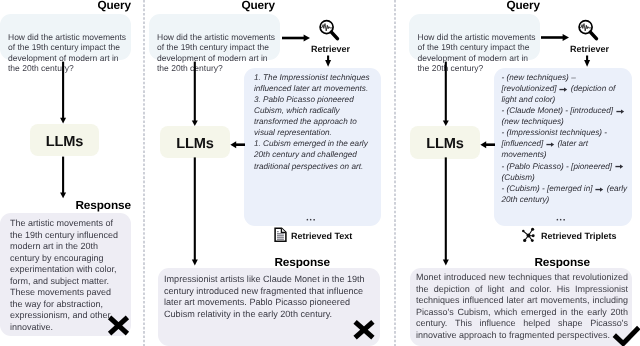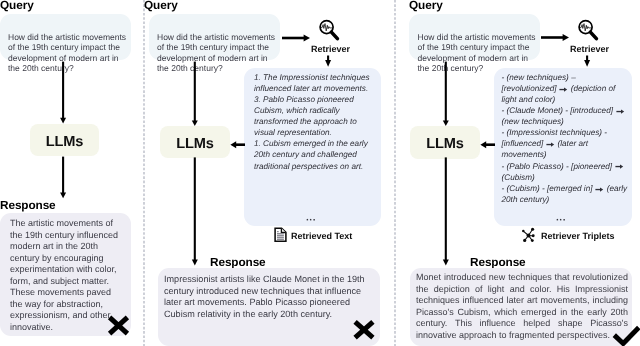--- a/index.html
+++ b/index.html
@@ -3,21 +3,21 @@
 <meta charset="utf-8">
 <title>RAG comparison figure</title>
 <style>
   html,body{margin:0;padding:0;}
   body{width:640px;height:346px;background:#ffffff;overflow:hidden;position:relative;
        font-family:"Liberation Sans",sans-serif;-webkit-font-smoothing:antialiased;text-rendering:geometricPrecision;}
   .stage{position:absolute;left:0;top:0;width:640px;height:346px;}
   .divider{position:absolute;top:0;height:346px;width:2px;}
 
   .heading{position:absolute;font-weight:bold;font-size:11.8px;line-height:13px;color:#000;
-           text-align:left;letter-spacing:-0.1px;}
+           text-align:right;letter-spacing:-0.1px;}
   .bubble{position:absolute;box-sizing:border-box;border-radius:11px;}
   .q-bubble{background:#eff5f8;}
   .r-bubble{background:#eeedf4;}
   .t-bubble{background:#ebf0fa;}
   .llm-bubble{background:#f5f6ea;border-radius:8px;padding-left:33px;}
   .llm-bubble span{position:absolute;left:0;right:0;top:50%;transform:translateY(-40%);
                    text-align:center;font-weight:bold;font-size:14.6px;color:#111;letter-spacing:-0.1px;}
 
   .body-text{position:absolute;font-size:8.5px;line-height:10.6px;color:#3a3a44;margin-top:16px;}
   .resp-text{position:absolute;font-size:9px;line-height:11.5px;color:#3a3a44;}
@@ -126,21 +126,21 @@
     </div>
 
     <svg class="abs" style="left:189px;top:156px;" width="12" height="112" viewBox="0 0 12 112">
       <path d="M5.8 1.4 L5.8 104.2" stroke="#000" stroke-width="2.1" fill="none"></path>
       <path d="M5.8 109.5 L2.8 103.6 L8.8 103.6 Z" fill="#000"></path>
     </svg>
 
     <div class="heading" style="left:210px;top:255.5px;width:120px;">Response</div>
 
     <div class="bubble r-bubble" style="left:158px;top:267.5px;width:222px;height:78.5px;"></div>
-    <div class="resp-text2" style="left:164px;top:274px;width:208px;">Impressionist artists like Claude Monet in the 19th century introduced new techniques that influence later art movements. Pablo Picasso pioneered Cubism relativity in the early 20th century.</div>
+    <div class="resp-text2" style="left:164px;top:274px;width:208px;">Impressionist artists like Claude Monet in the 19th century introduced new fragmented that influence later art movements. Pablo Picasso pioneered Cubism relativity in the early 20th century.</div>
 
     <svg class="abs" style="left:352px;top:319px;" width="23" height="22" viewBox="0 0 23 22">
       <path d="M3.1 2.8 L20.9 18.7 M20.9 2.8 L3.1 18.7" stroke="#000" stroke-width="5" stroke-linecap="butt"></path>
     </svg>
   </div>
 
   <div class="panel">
     <div class="heading" style="left:409px;top:-1px;width:131px;">Query</div>
 
     <div class="bubble q-bubble" style="left:409px;top:13.5px;width:131px;height:46px;"></div>
@@ -192,21 +192,21 @@
       <g stroke="#0b0b0b" stroke-width="1.05" stroke-linecap="round">
         <path d="M9.5 8.5 L4.3 4.1 M9.5 8.5 L13.6 2.3 M9.5 8.5 L14.2 8.7 M9.5 8.5 L5.7 13.4 M9.5 8.5 L13.3 13.6"></path>
       </g>
       <circle cx="9.5" cy="8.5" r="1.95" fill="#0b0b0b"></circle>
       <circle cx="4.3" cy="4.1" r="1.25" fill="#0b0b0b"></circle>
       <circle cx="13.6" cy="2.3" r="1.55" fill="#0b0b0b"></circle>
       <circle cx="14.2" cy="8.7" r="1.45" fill="#0b0b0b"></circle>
       <circle cx="5.7" cy="13.4" r="1.6" fill="#0b0b0b"></circle>
       <circle cx="13.3" cy="13.6" r="1.45" fill="#0b0b0b"></circle>
     </svg>
-    <div class="caption" style="left:541px;top:231px;">Retriever Triplets</div>
+    <div class="caption" style="left:541px;top:231px;">Retrieved Triplets</div>
 
     <svg class="abs" style="left:480px;top:138.2px;" width="16" height="14" viewBox="0 0 16 14">
       <path d="M15 6.7 L5.8 6.7" stroke="#000" stroke-width="2.6" fill="none"></path>
       <path d="M0.4 6.7 L6.2 3.2 L6.2 10.2 Z" fill="#000"></path>
     </svg>
 
     <svg class="abs" style="left:440px;top:60px;" width="12" height="68" viewBox="0 0 12 68">
       <path d="M5.8 1.6 L5.8 61.1" stroke="#000" stroke-width="2.1" fill="none"></path>
       <path d="M5.8 66 L2.8 60.4 L8.8 60.4 Z" fill="#000"></path>
     </svg>

